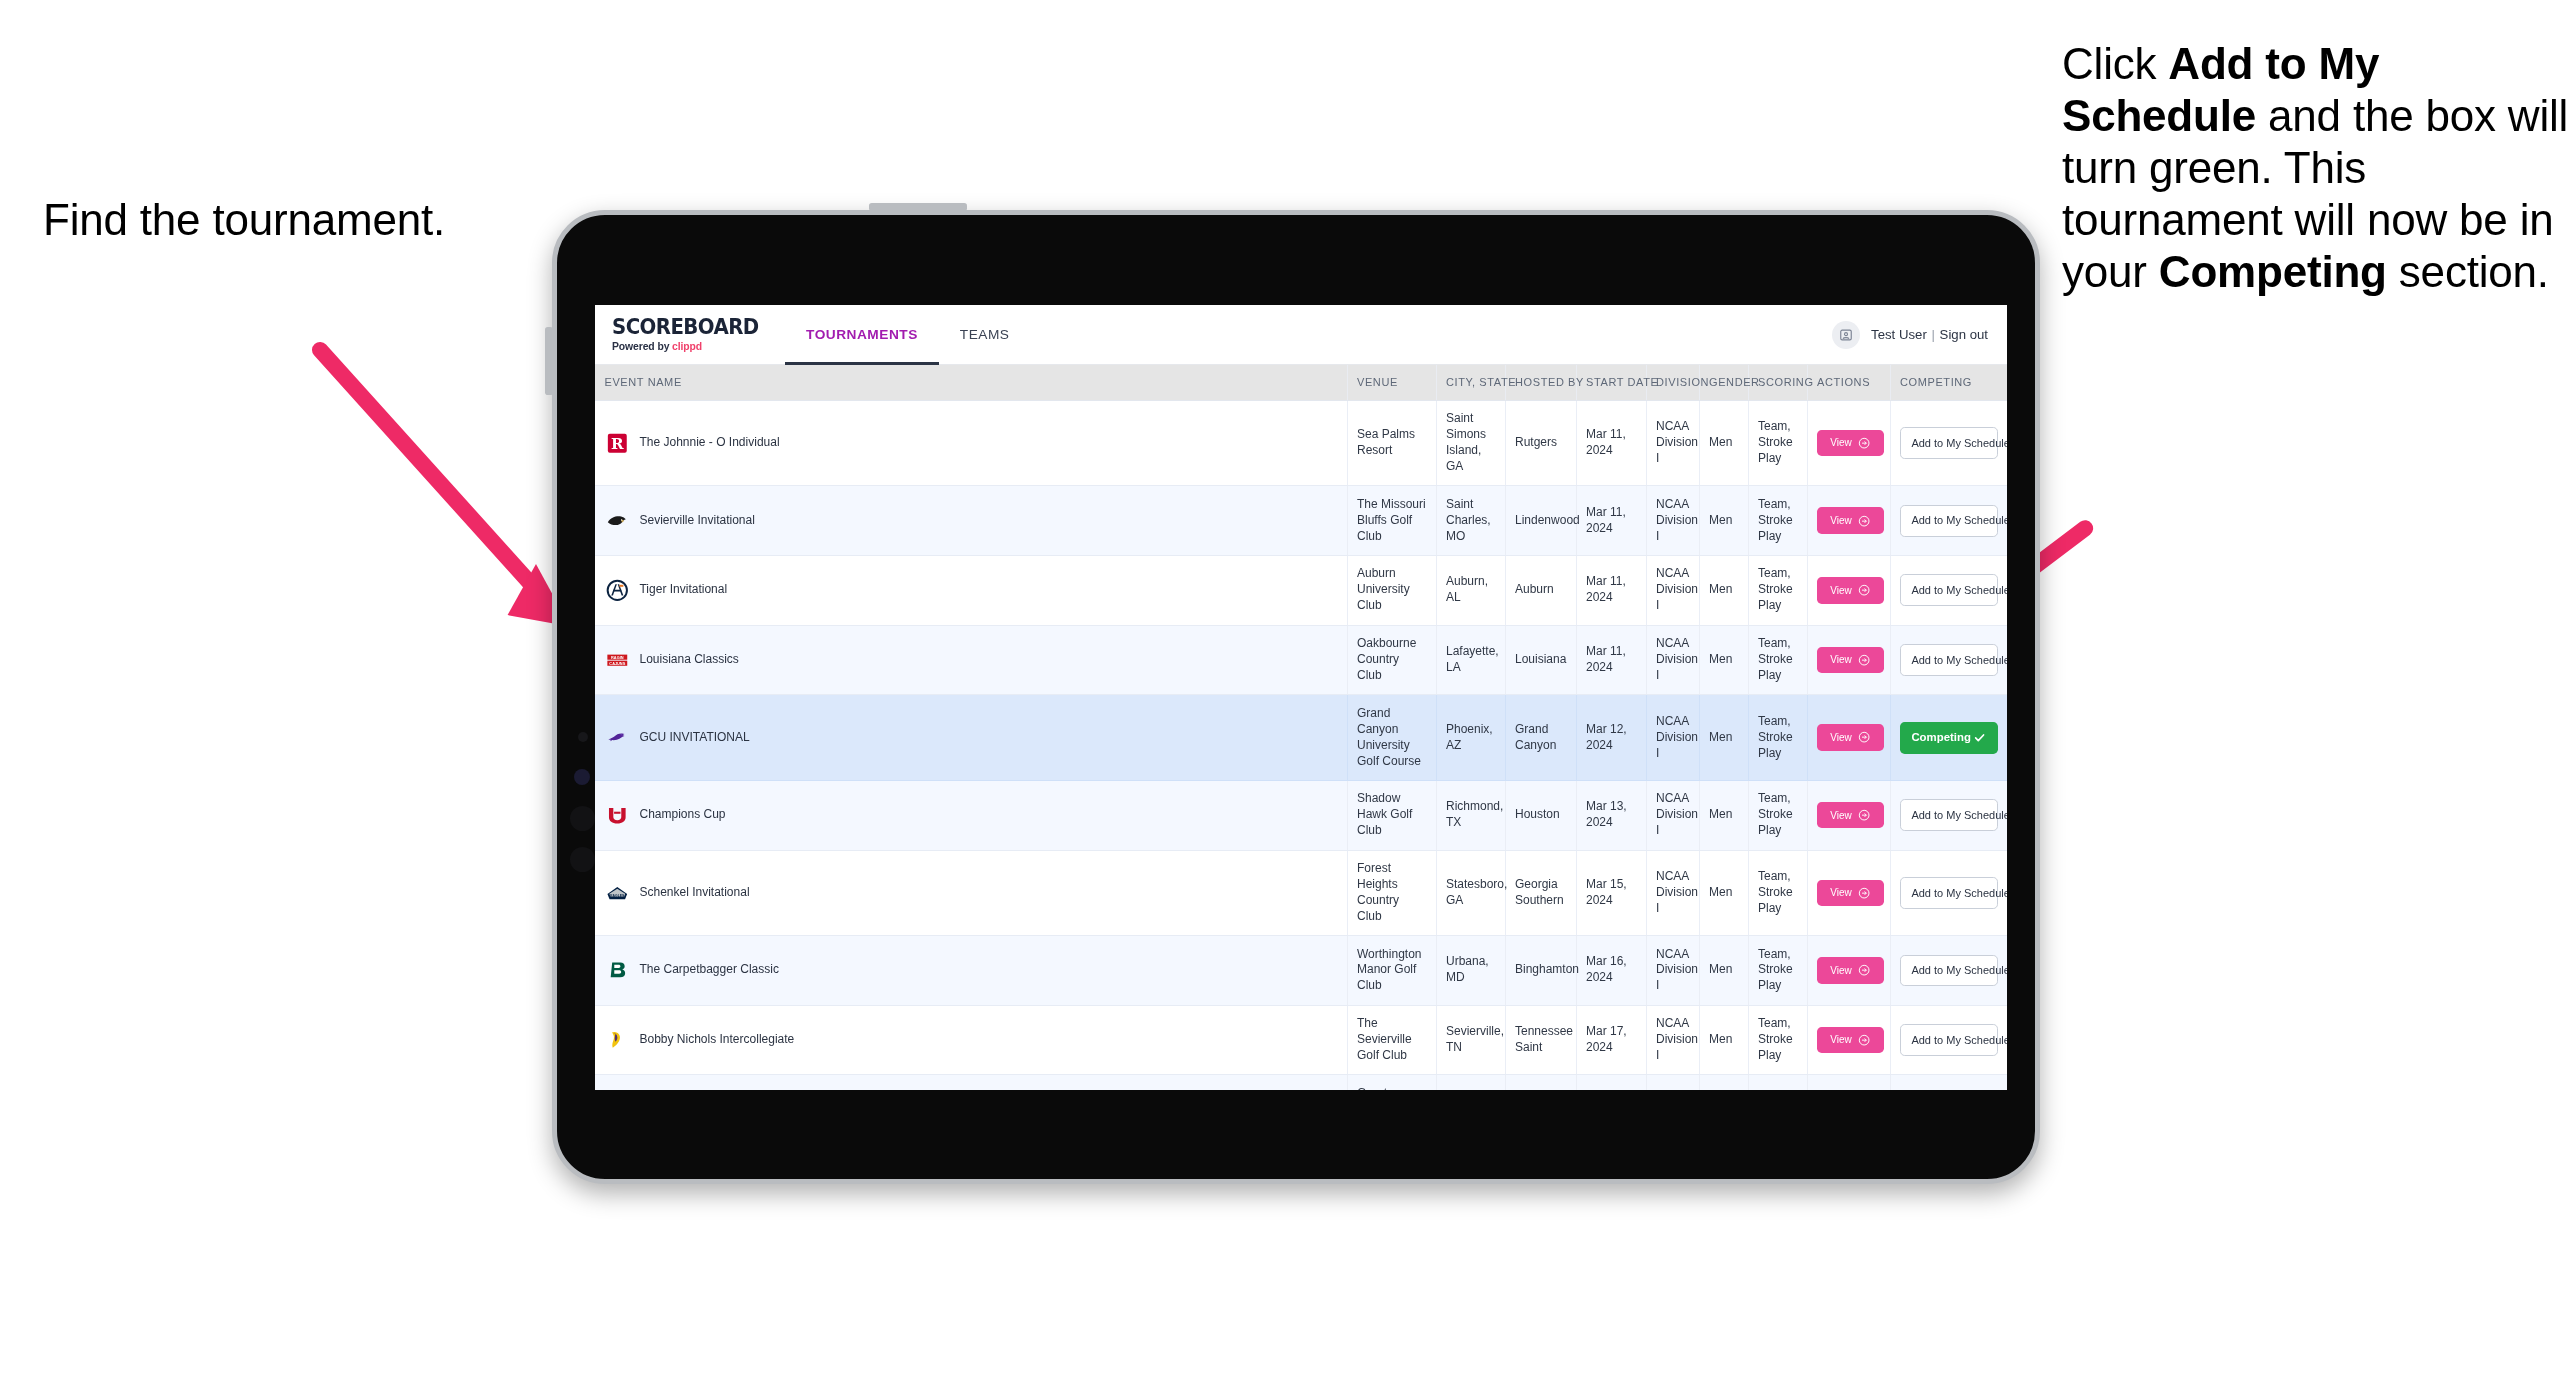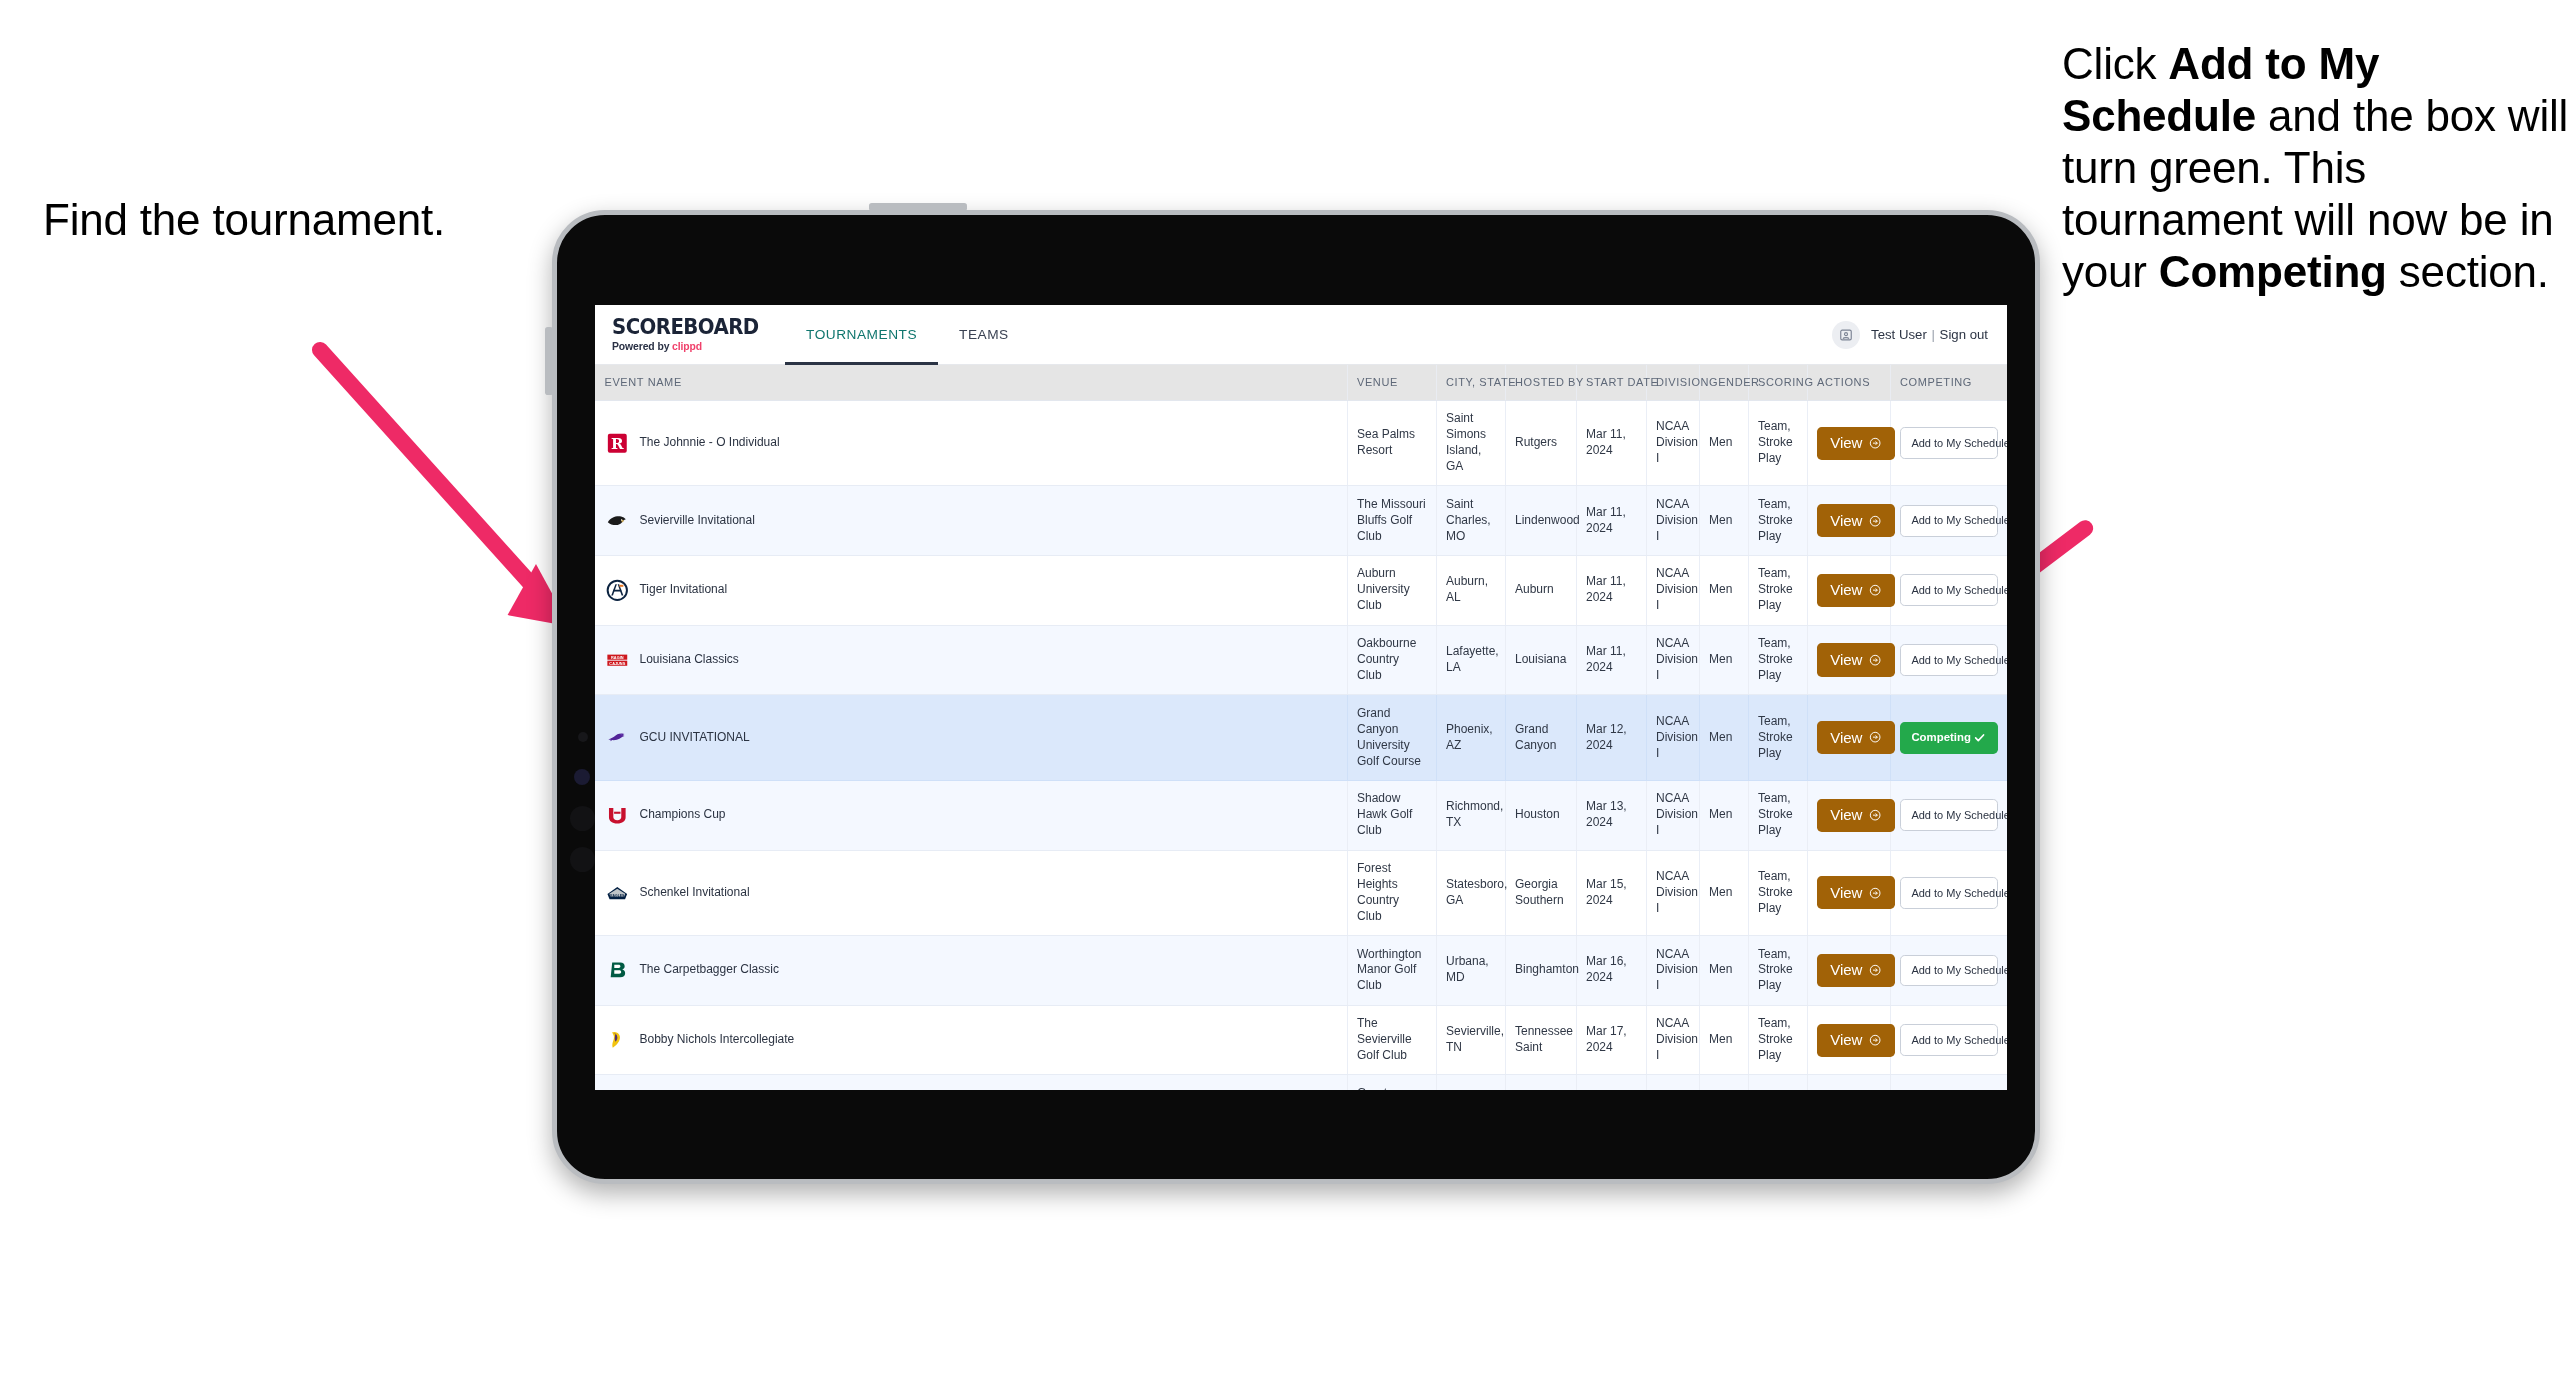--- a/index.html
+++ b/index.html
@@ -83,21 +83,21 @@
     letter-spacing: -0.1px;
   }
   #brand-sub .clippd { color: #f0416b; font-weight: 800; }
 
   .nav-tabs { display: flex; align-items: stretch; }
   .nav-tab {
     display: flex; align-items: center; padding: 0 21px;
     font-size: 13.7px; color: #3a4253; letter-spacing: 0.5px;
     cursor: pointer; position: relative; background: #fff;
   }
-  .nav-tab.active { color: #0f766e; }
+  .nav-tab.active { color: #a21caf; font-weight: bold; }
   .nav-tab.active::after {
     content: ""; position: absolute; left: 0; right: 0; bottom: -0.9px;
     height: 2.8px; background: #2b3445;
   }
   #header-right {
     margin-left: auto; display: flex; align-items: center;
     padding-right: 19px; gap: 11.4px;
   }
   #avatar {
     width: 28px; height: 28px; border-radius: 50%;
@@ -147,22 +147,22 @@
   .c-date   { width: 70px; }
   .c-div    { width: 53px; }
   .c-gender { width: 49px; }
   .c-score  { width: 59px; }
   .c-act    { width: 83px; }
   .c-comp   { width: 117px; }
 
   
   .btn-view {
     display: inline-flex; align-items: center; justify-content: center; gap: 6.6px;
-    background: #a16207; color: #fff;
-    font-size: 15px; padding: 6.6px 13.2px; border-radius: 4.7px;
+    background: #ec4899; color: #fff;
+    font-size: 10px; padding: 6.6px 13.2px; border-radius: 4.7px;
     cursor: pointer; white-space: nowrap;
   }
   .btn-view svg { width: 12.3px; height: 12.3px; }
   .btn-add {
     display: inline-flex; align-items: center; justify-content: space-between;
     width: 100%;
     background: #ffffff; color: #2b3342;
     border: 0.9px solid #c9cfd9;
     font-size: 11px; padding: 7.6px 10.4px; border-radius: 4.7px;
     cursor: pointer; white-space: nowrap;

